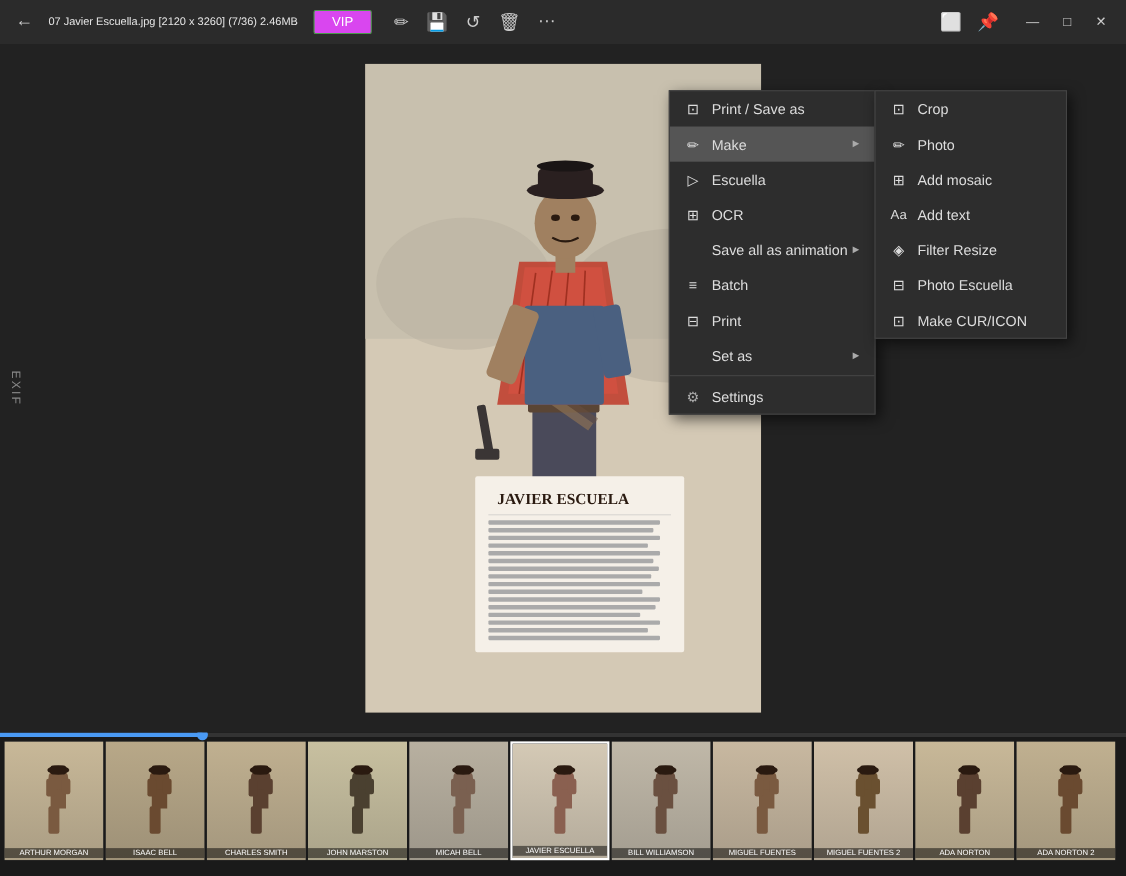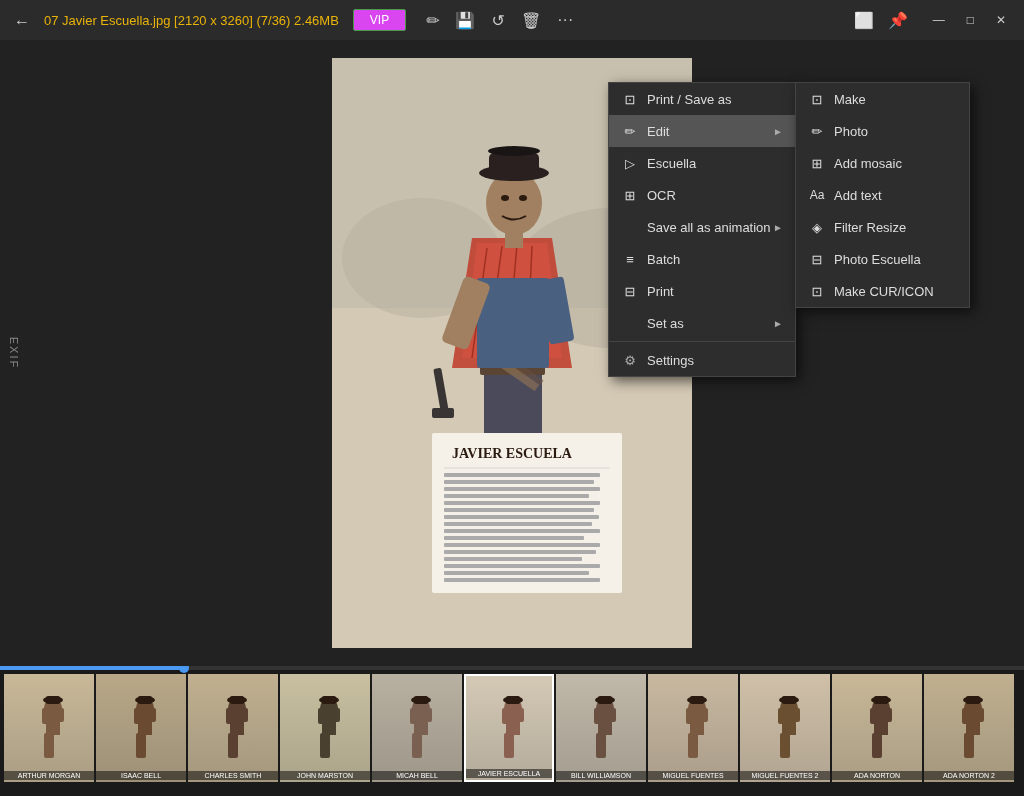--- a/index.html
+++ b/index.html
@@ -31,22 +31,22 @@
     }
     .title-nav-btn {
       background: none;
       border: none;
       color: #ccc;
       cursor: pointer;
       font-size: 16px;
       padding: 4px 6px;
     }
     .title-text {
-      color: #eab308;
-      font-size: 13px;
+      color: #e5e5e5;
+      font-size: 10px;
     }
     .vip-btn {
       background: #d946ef;
       border: 1px solid #4a9a4a;
       color: #fff;
       padding: 3px 16px;
       font-size: 12px;
       cursor: pointer;
       border-radius: 2px;
       margin: 0 6px;
@@ -366,21 +366,21 @@
     </svg>
   </div>
 
   <div class="context-menu">
     <div class="menu-item">
       <span class="menu-icon">⊡</span>
       <span>Print / Save as</span>
     </div>
     <div class="menu-item active">
       <span class="menu-icon">✏</span>
-      <span>Edit</span>
+      <span>Make</span>
       <span class="menu-arrow">►</span>
     </div>
     <div class="menu-item">
       <span class="menu-icon">▷</span>
       <span>Escuella</span>
     </div>
     <div class="menu-item">
       <span class="menu-icon">⊞</span>
       <span>OCR</span>
     </div>
@@ -405,21 +405,21 @@
     <div class="menu-divider"></div>
     <div class="menu-item">
       <span class="menu-icon settings-icon">⚙</span>
       <span>Settings</span>
     </div>
   </div>
 
   <div class="edit-submenu">
     <div class="sub-menu-item">
       <span class="sub-icon">⊡</span>
-      <span>Make</span>
+      <span>Crop</span>
     </div>
     <div class="sub-menu-item">
       <span class="sub-icon">✏</span>
       <span>Photo</span>
     </div>
     <div class="sub-menu-item">
       <span class="sub-icon">⊞</span>
       <span>Add mosaic</span>
     </div>
     <div class="sub-menu-item">

